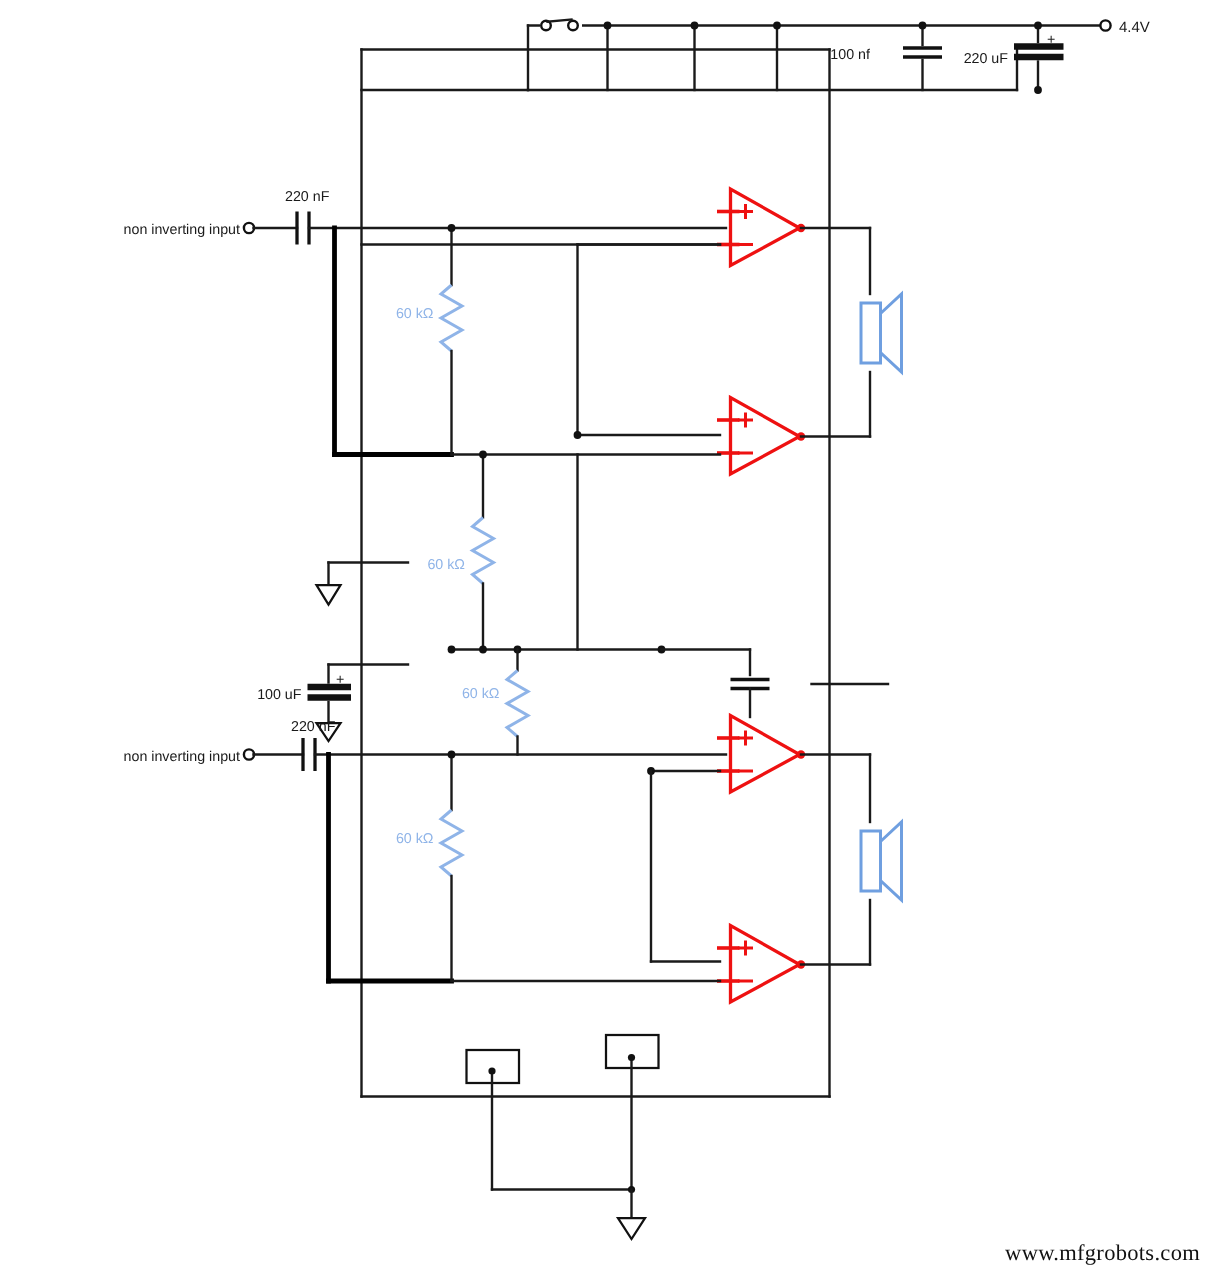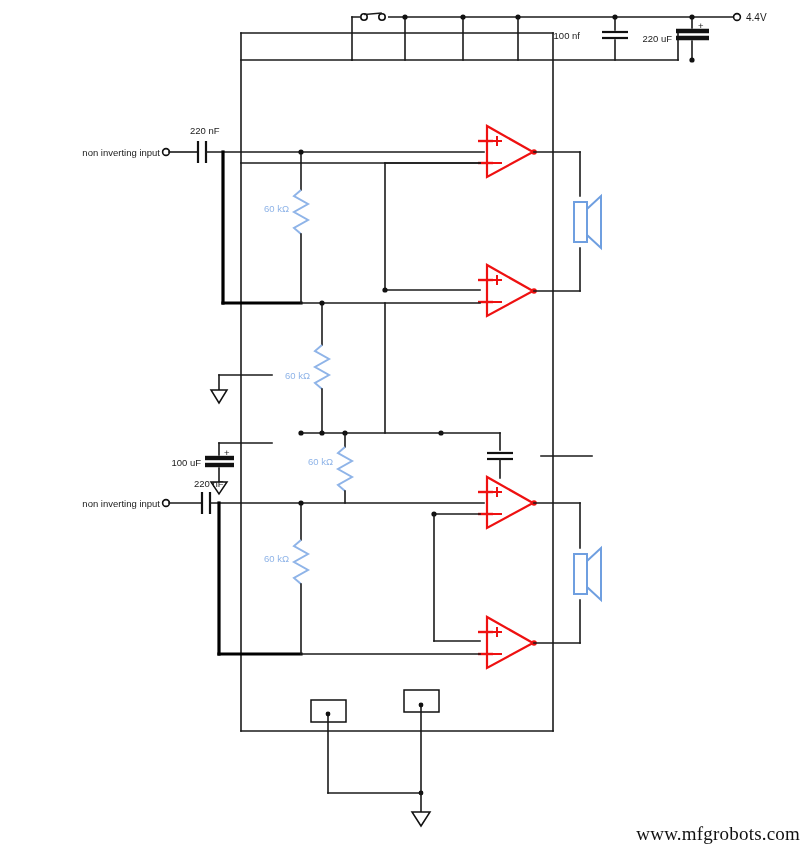--- a/index.html
+++ b/index.html
@@ -17,21 +17,21 @@
   .res{stroke:#8fb4e8;stroke-width:2;fill:none;stroke-linejoin:miter;}
   .spk{stroke:#6f9fe0;stroke-width:2;fill:#ffffff;}
   .gnd{stroke:#111;stroke-width:1.5;fill:#ffffff;}
   .box{stroke:#111;stroke-width:1.5;fill:#ffffff;}
   .term{stroke:#111;stroke-width:1.6;fill:#ffffff;}
   text{font-family:"Liberation Sans",sans-serif;}
   .lbl{font-size:9.5px;fill:#1a1a1a;}
   .lbl-res{font-size:9.5px;fill:#8fb4e8;}
   .lbl-io{font-size:9.5px;fill:#1a1a1a;}
   .lbl-v{font-size:10px;fill:#1a1a1a;}
-  .watermark{position:absolute;right:10px;bottom:12px;font-family:"Liberation Serif",serif;font-size:19px;color:#111;letter-spacing:.2px;}
+  .watermark{position:absolute;right:10px;bottom:12px;font-family:"Liberation Serif",serif;font-size:15px;color:#111;letter-spacing:.2px;}
 </style>
 </head>
 <body>
 
 <div id="stage">
 
   <svg id="schematic" viewBox="0 0 810 857">
 
     <g>
 

